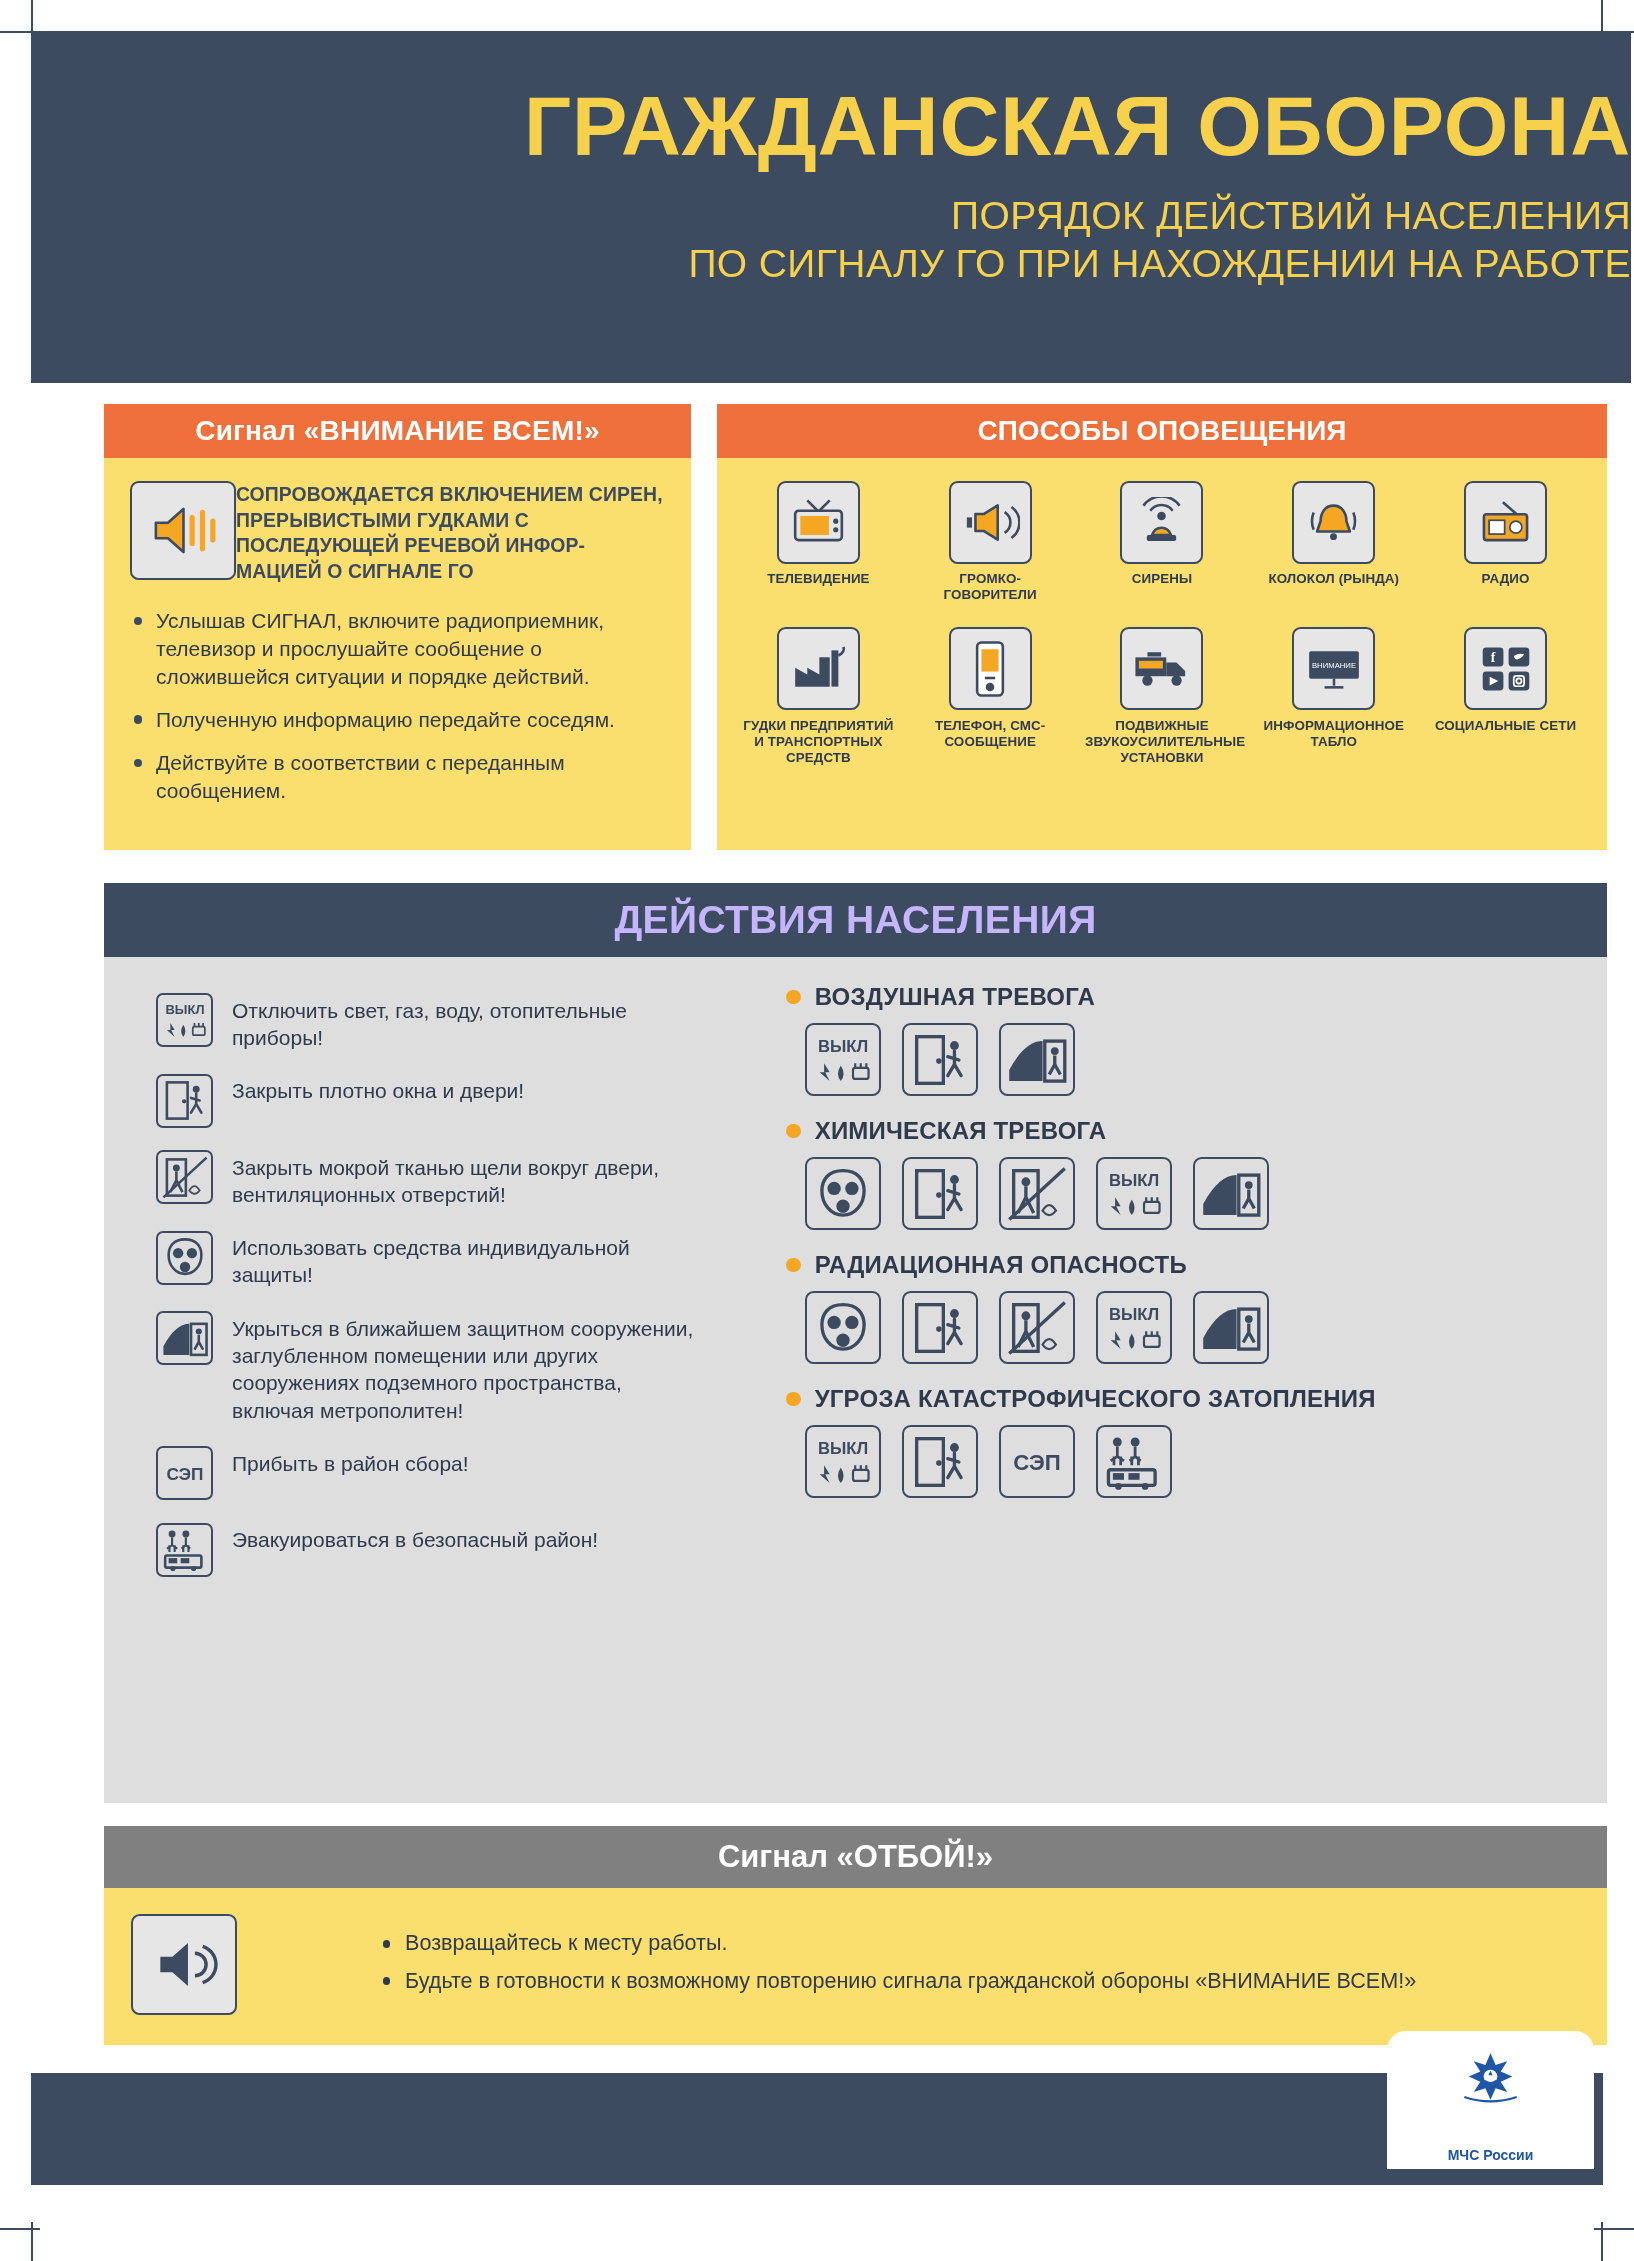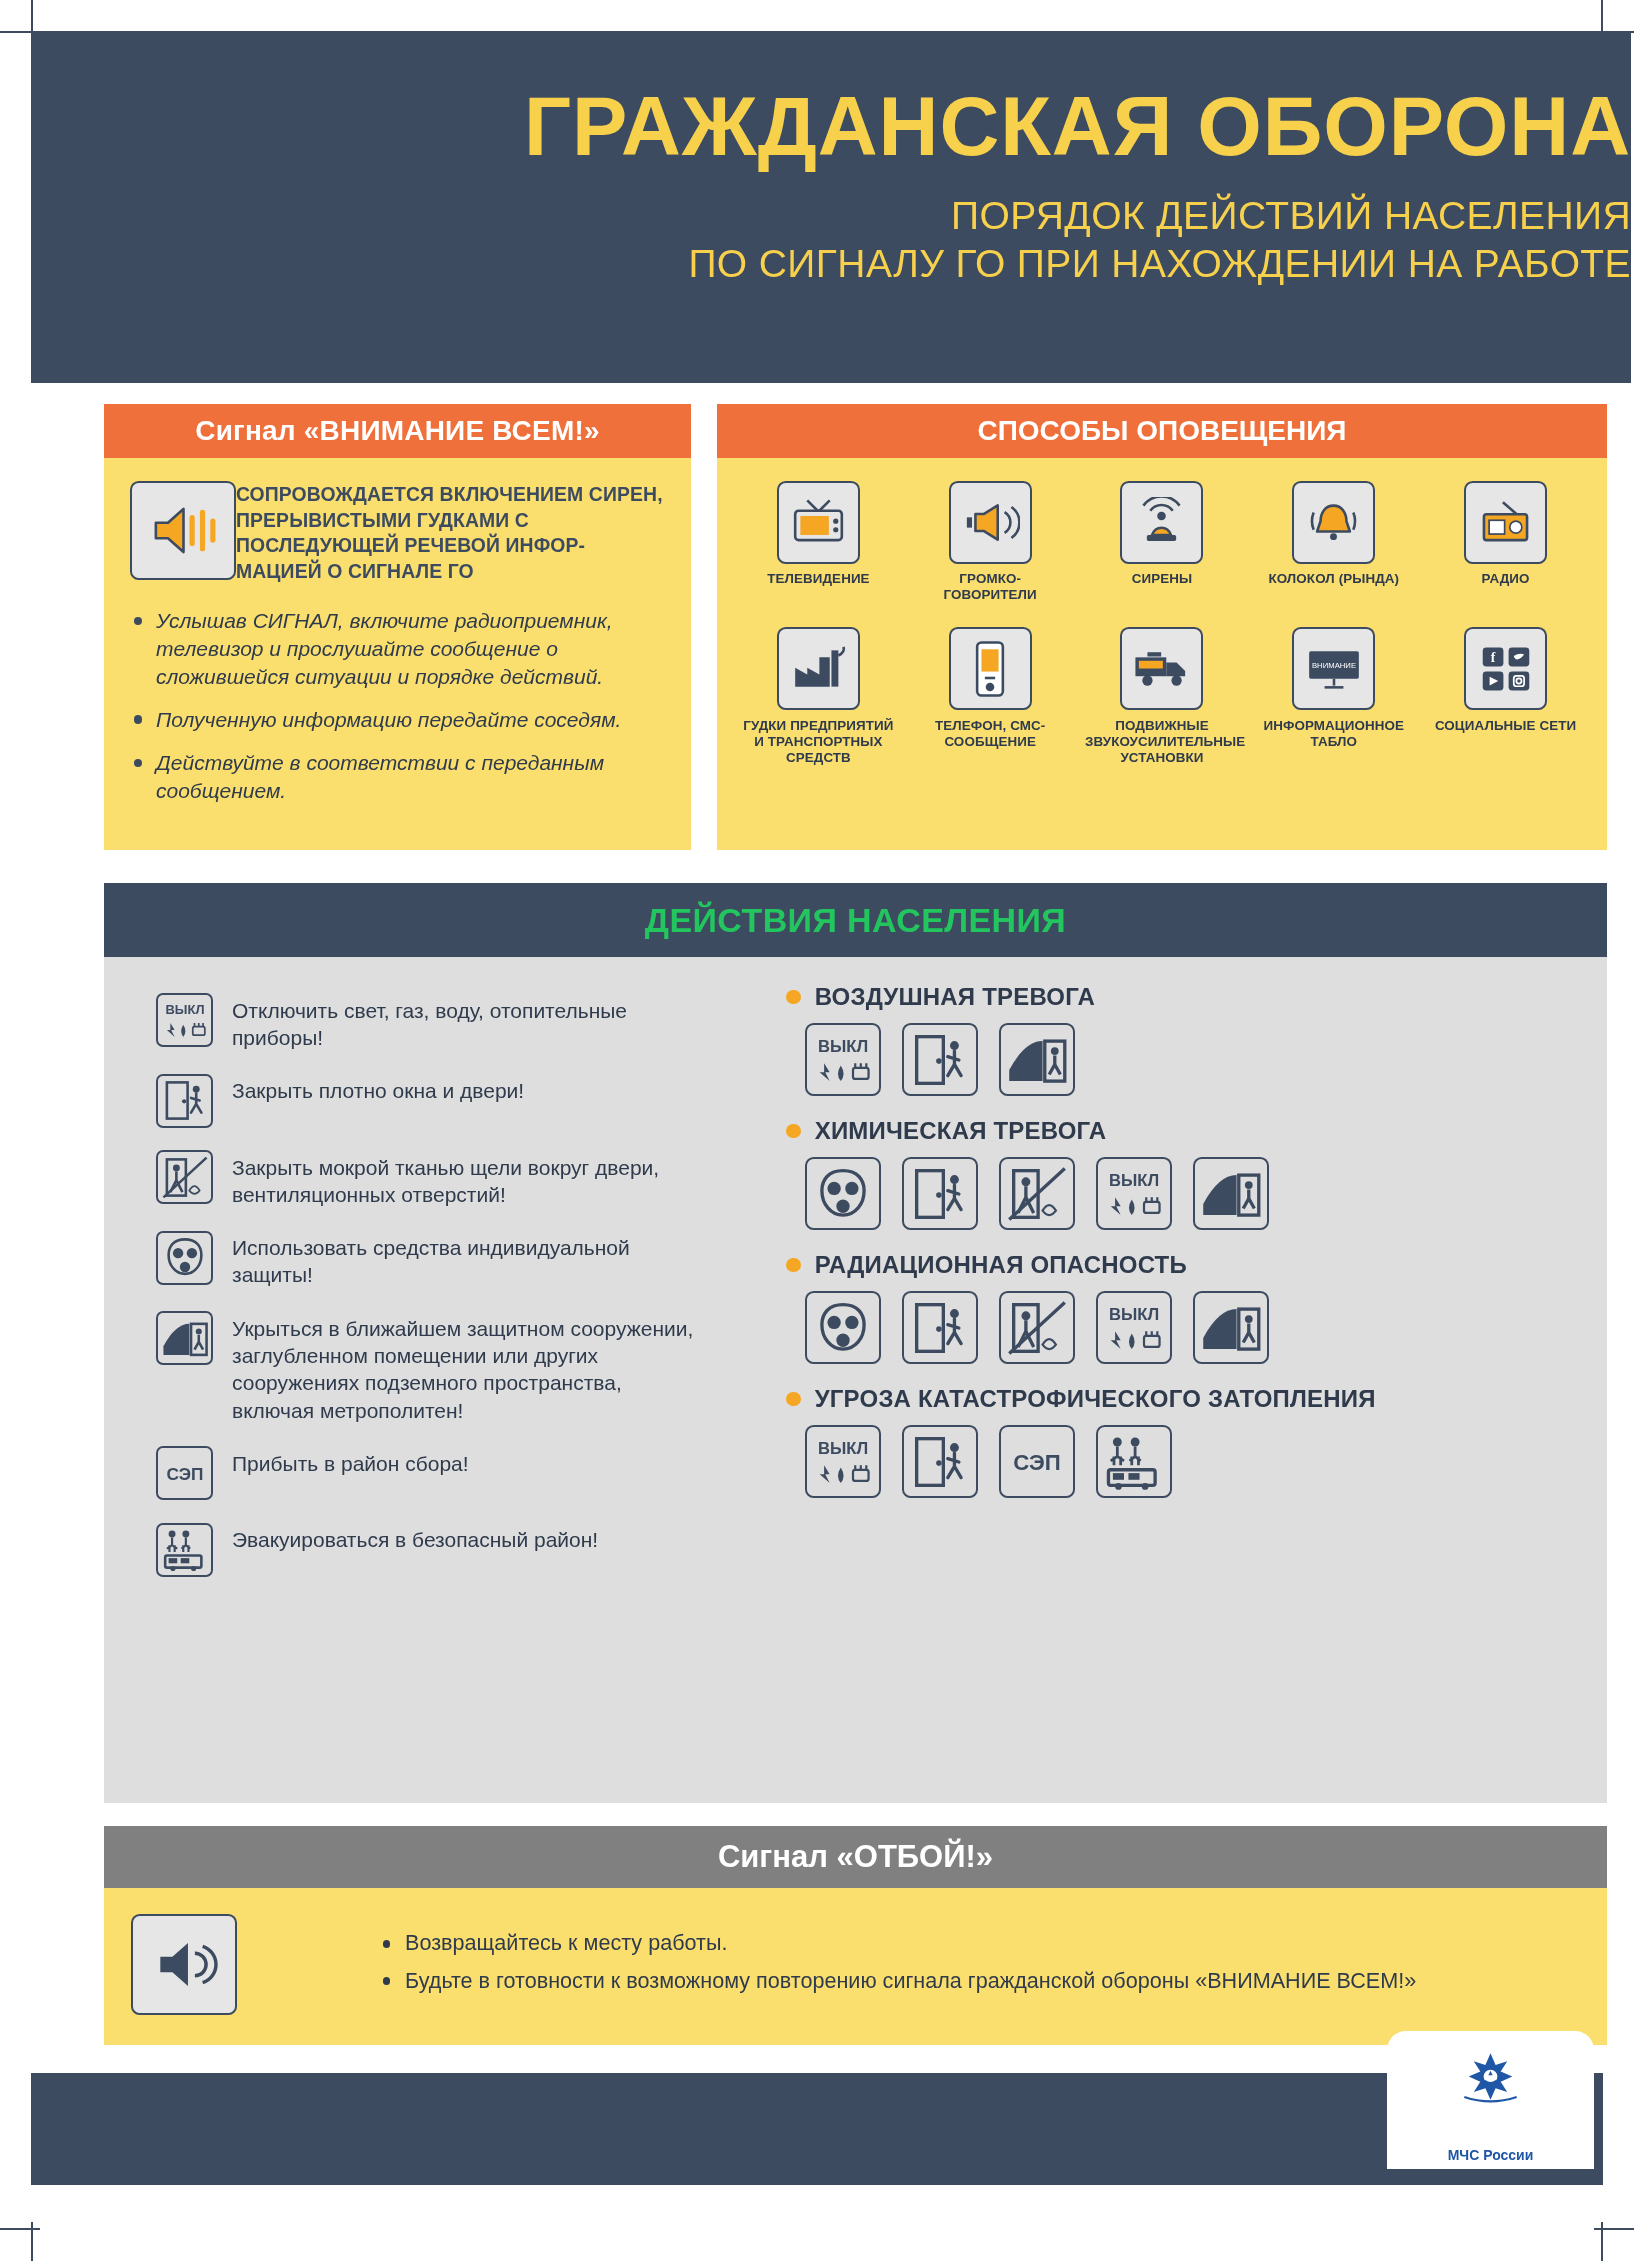--- a/index.html
+++ b/index.html
@@ -103,21 +103,20 @@
     color: #3d4b60;
     font-size: 19.4px;
     line-height: 1.32;
     font-weight: bold;
     letter-spacing: 0.1px;
   }
   ul.bullets {
     margin: 22.5px 0 0 0;
     padding: 0;
     list-style: none;
-    font-style: italic;
   }
   ul.bullets li {
     position: relative;
     padding-left: 26px;
     margin-bottom: 15.5px;
     color: #2f3b4c;
     font-size: 21px;
     line-height: 1.32;
   }
   ul.bullets li::before {
@@ -191,22 +190,22 @@
     left: 104px;
     top: 883px;
     width: 1503px;
     height: 74px;
     background: #3d4b60;
     display: flex;
     align-items: center;
     justify-content: center;
   }
   .actions-title span {
-    color: #22c55e;
-    font-size: 34px;
+    color: #c4b5fd;
+    font-size: 39px;
     font-weight: bold;
     letter-spacing: 0.4px;
   }
   .actions-body {
     position: absolute;
     left: 104px;
     top: 957px;
     width: 1503px;
     height: 846px;
     background: #dedede;

